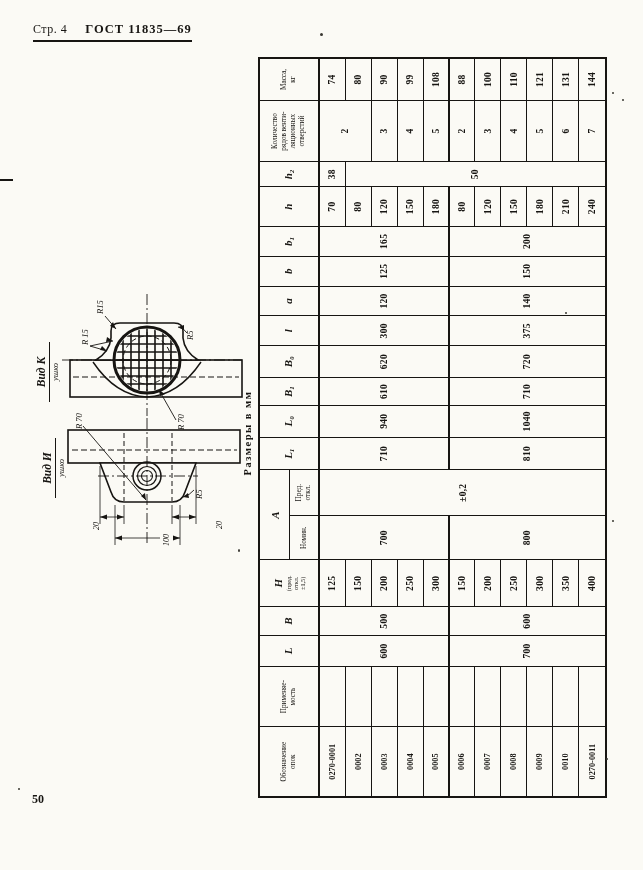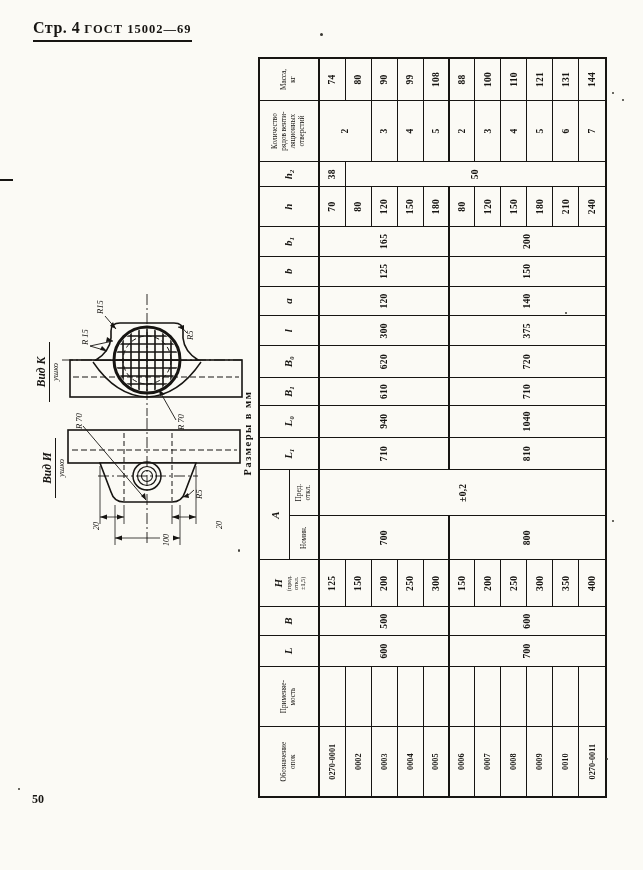--- a/index.html
+++ b/index.html
@@ -7,21 +7,21 @@
     width:643px;height:870px;position:relative;overflow:hidden;
     background:#fbfaf5;color:#171512;
     font-family:"Liberation Serif","DejaVu Serif",serif;
   }
   .abs{position:absolute;}
   
   .rot{position:absolute;transform-origin:0 0;transform:rotate(-90deg) translateX(-100%);}
 
   
   #page-header{left:33px;top:19px;border-bottom:2px solid #171512;padding-bottom:3px;white-space:nowrap;}
-  #page-header .hl{font-weight:bold;font-size:16px;margin-right:4px;letter-spacing:.5px;}
+  #page-header .hl{font-weight:normal;font-size:12px;margin-right:18px;letter-spacing:.5px;}
   #page-header .hr{font-weight:bold;font-size:12.5px;letter-spacing:1px;}
   #page-number{left:32px;top:792px;font-weight:bold;font-size:12px;}
   #margin-dash{left:0;top:179px;width:13px;height:2px;background:#171512;}
   .speck{position:absolute;background:#3a3832;border-radius:50%;}
 
   
   #dim-note{left:242px;top:368px;width:130px;font-weight:bold;font-size:10.5px;letter-spacing:1.5px;text-align:center;white-space:nowrap;}
   .view-label{width:60px;text-align:center;line-height:1.1;}
   .view-label .vl-main{font-weight:bold;font-style:italic;font-size:11.5px;border-bottom:1.5px solid #171512;padding:0 2px 1px;}
   .view-label .vl-sub{font-style:italic;font-size:8.5px;padding-top:1px;}
@@ -52,21 +52,21 @@
   
   #drawings{left:0;top:0;pointer-events:none;}
   .ink{stroke:#171512;fill:none;}
   text.ann{font-family:"Liberation Serif",serif;font-style:italic;font-size:8.5px;fill:#171512;}
   text.dim{font-family:"Liberation Serif",serif;font-size:8px;fill:#171512;font-style:italic;}
 </style>
 </head>
 <body>
 
 <div class="abs" id="page-header">
-  <span class="hl">Стр. 4</span><span class="hr">ГОСТ 15002—69</span>
+  <span class="hl">Стр. 4</span><span class="hr">ГОСТ 11835—69</span>
 </div>
 
 <div class="abs" id="margin-dash"></div>
 <div class="abs" id="page-number">50</div>
 
 <div class="rot" id="dim-note">Размеры в мм</div>
 
 <div class="rot view-label" id="view-k-label">
   <div class="vl-main">Вид К</div>
   <div class="vl-sub">ушко</div>

